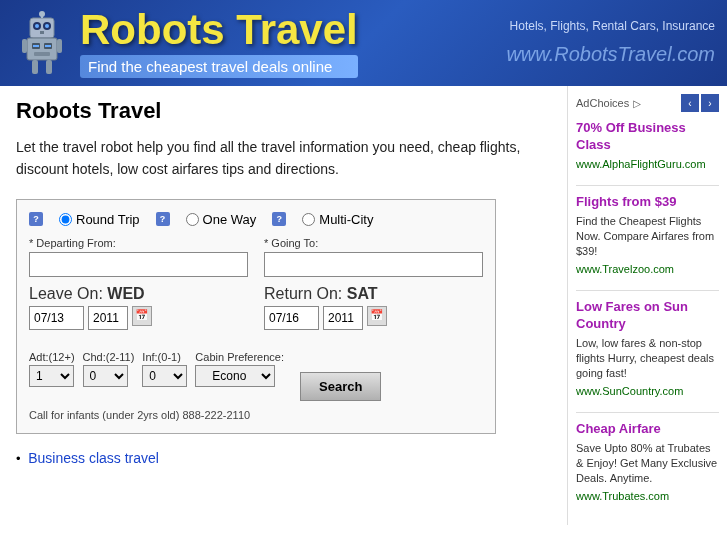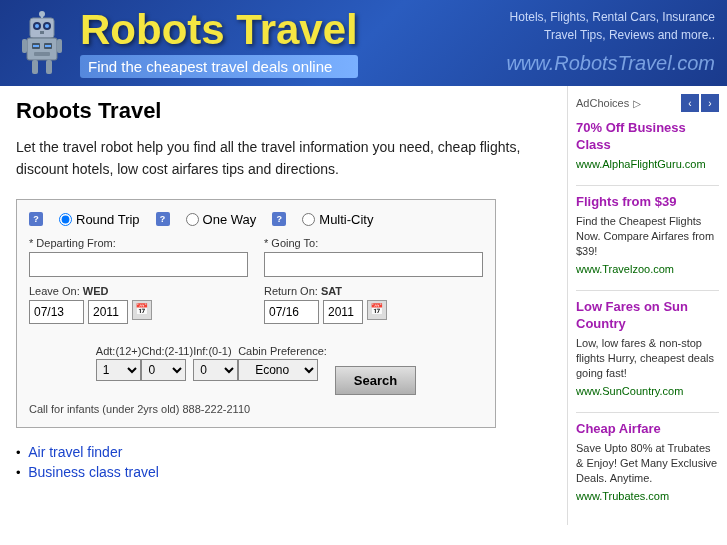--- a/index.html
+++ b/index.html
@@ -146,21 +146,21 @@
 
     .date-row {
       display: flex;
       gap: 16px;
       margin-bottom: 8px;
     }
     .date-group {
       flex: 1;
     }
     .date-label {
-      font-size: 11px;
+      font-size: 16px;
       color: #333;
       margin-bottom: 3px;
     }
     .date-label strong {
       font-weight: bold;
     }
     .date-input-row {
       display: flex;
       align-items: flex-start;
       gap: 4px;
@@ -187,24 +187,23 @@
       display: inline-flex;
       align-items: center;
       justify-content: center;
       font-size: 11px;
       cursor: pointer;
     }
 
     .passengers-row {
       display: flex;
       align-items: center;
-      gap: 0;
+      gap: 8px;
       margin-bottom: 8px;
       font-size: 12px;
-      justify-content: center;
     }
     .pass-label {
       font-size: 11px;
       color: #333;
       display: block;
       margin-bottom: 2px;
     }
     .pass-select {
       border: 1px solid #888;
       font-size: 12px;
@@ -338,21 +337,20 @@
       <line x1="30" y1="8" x2="30" y2="10" stroke="#aabbcc" stroke-width="2"></line>
       <circle cx="30" cy="6" r="3" fill="#aabbcc"></circle>
     </svg>
     <div class="header-title-area">
       <span class="site-title">Robots Travel</span>
       <span class="site-subtitle">Find the cheapest travel deals online</span>
     </div>
   </div>
   <div class="header-right">
     <span>Hotels, Flights, Rental Cars, Insurance</span><br>
-    <span>Travel Tips, Reviews and more..</span>
     <span class="header-url">www.RobotsTravel.com</span>
   </div>
 </div>
 
 <div class="main-container">
 
   <div class="content-area">
 
     <h1 class="page-title">Robots Travel</h1>
 
@@ -439,24 +437,20 @@
         </div>
         <button class="search-button">Search</button>
       </div>
 
       <div class="infants-note">Call for infants (under 2yrs old) 888-222-2110</div>
     </div>
 
     <div class="links-section">
       <div class="link-item">
         <span class="bullet">•</span>
-        <a href="#">Air travel finder</a>
-      </div>
-      <div class="link-item">
-        <span class="bullet">•</span>
         <a href="#">Business class travel</a>
       </div>
     </div>
 
   </div>
 
   <div class="sidebar">
     <div class="ad-choices-row">
       <span>AdChoices</span>
       <span style="font-size:10px;">▷</span>

